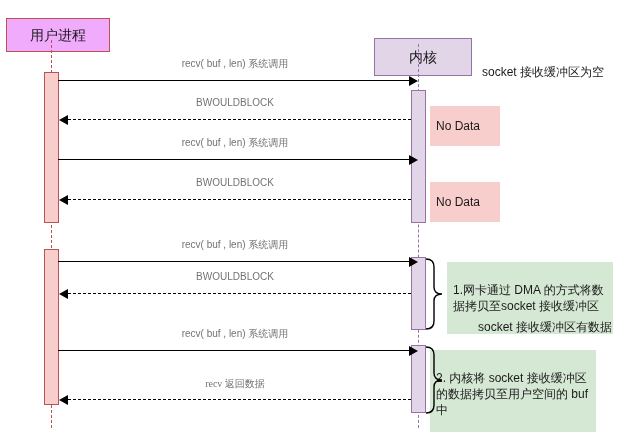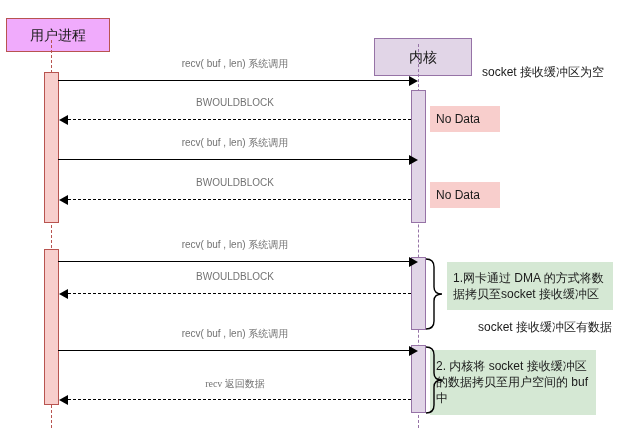--- a/index.html
+++ b/index.html
@@ -100,21 +100,21 @@
     color: #737373;
     transform: translateX(-50%);
   }
 
   
   .note {
     position: absolute;
     font-size: 12px;
     line-height: 1.35;
     color: #1a1a1a;
-    padding: 8px 6px;
+    padding: 20px 6px;
   }
   .note-red   { background: #f8cecc; }
   .note-green { background: #d5e8d4; }
   .note-plain { background: transparent; padding: 0; white-space: nowrap; margin-left: 38px; }
 </style>
 </head>
 <body>
 
 <div id="canvas">
 

